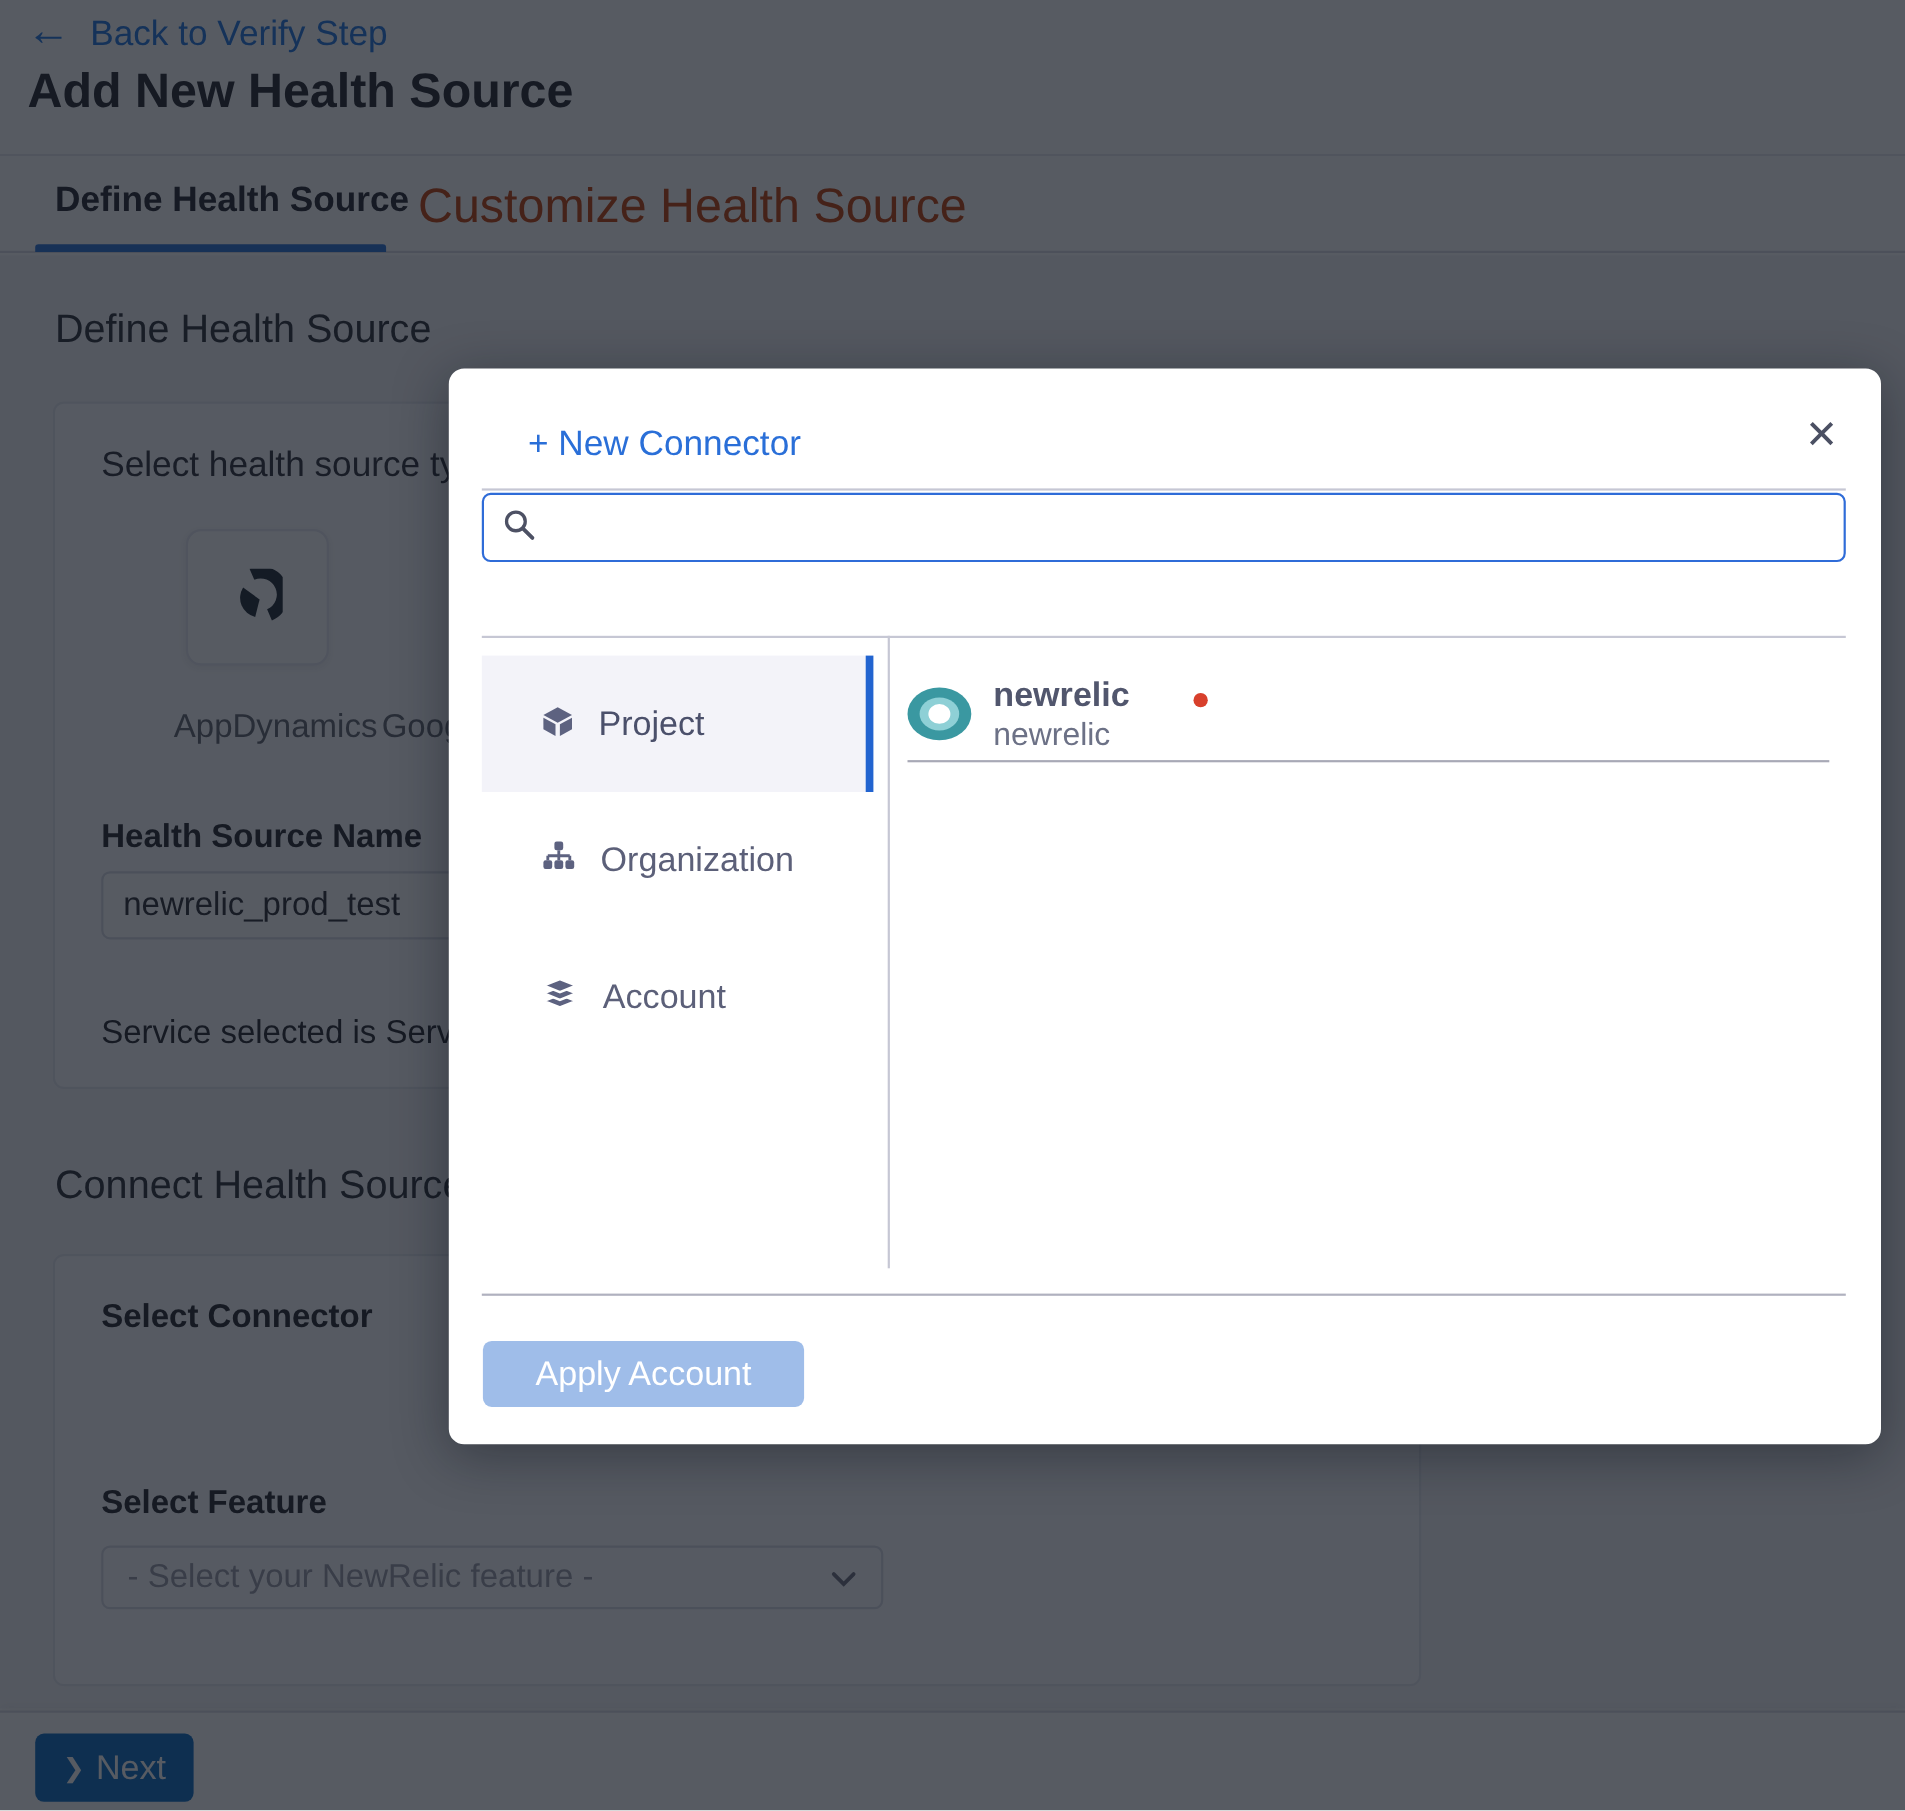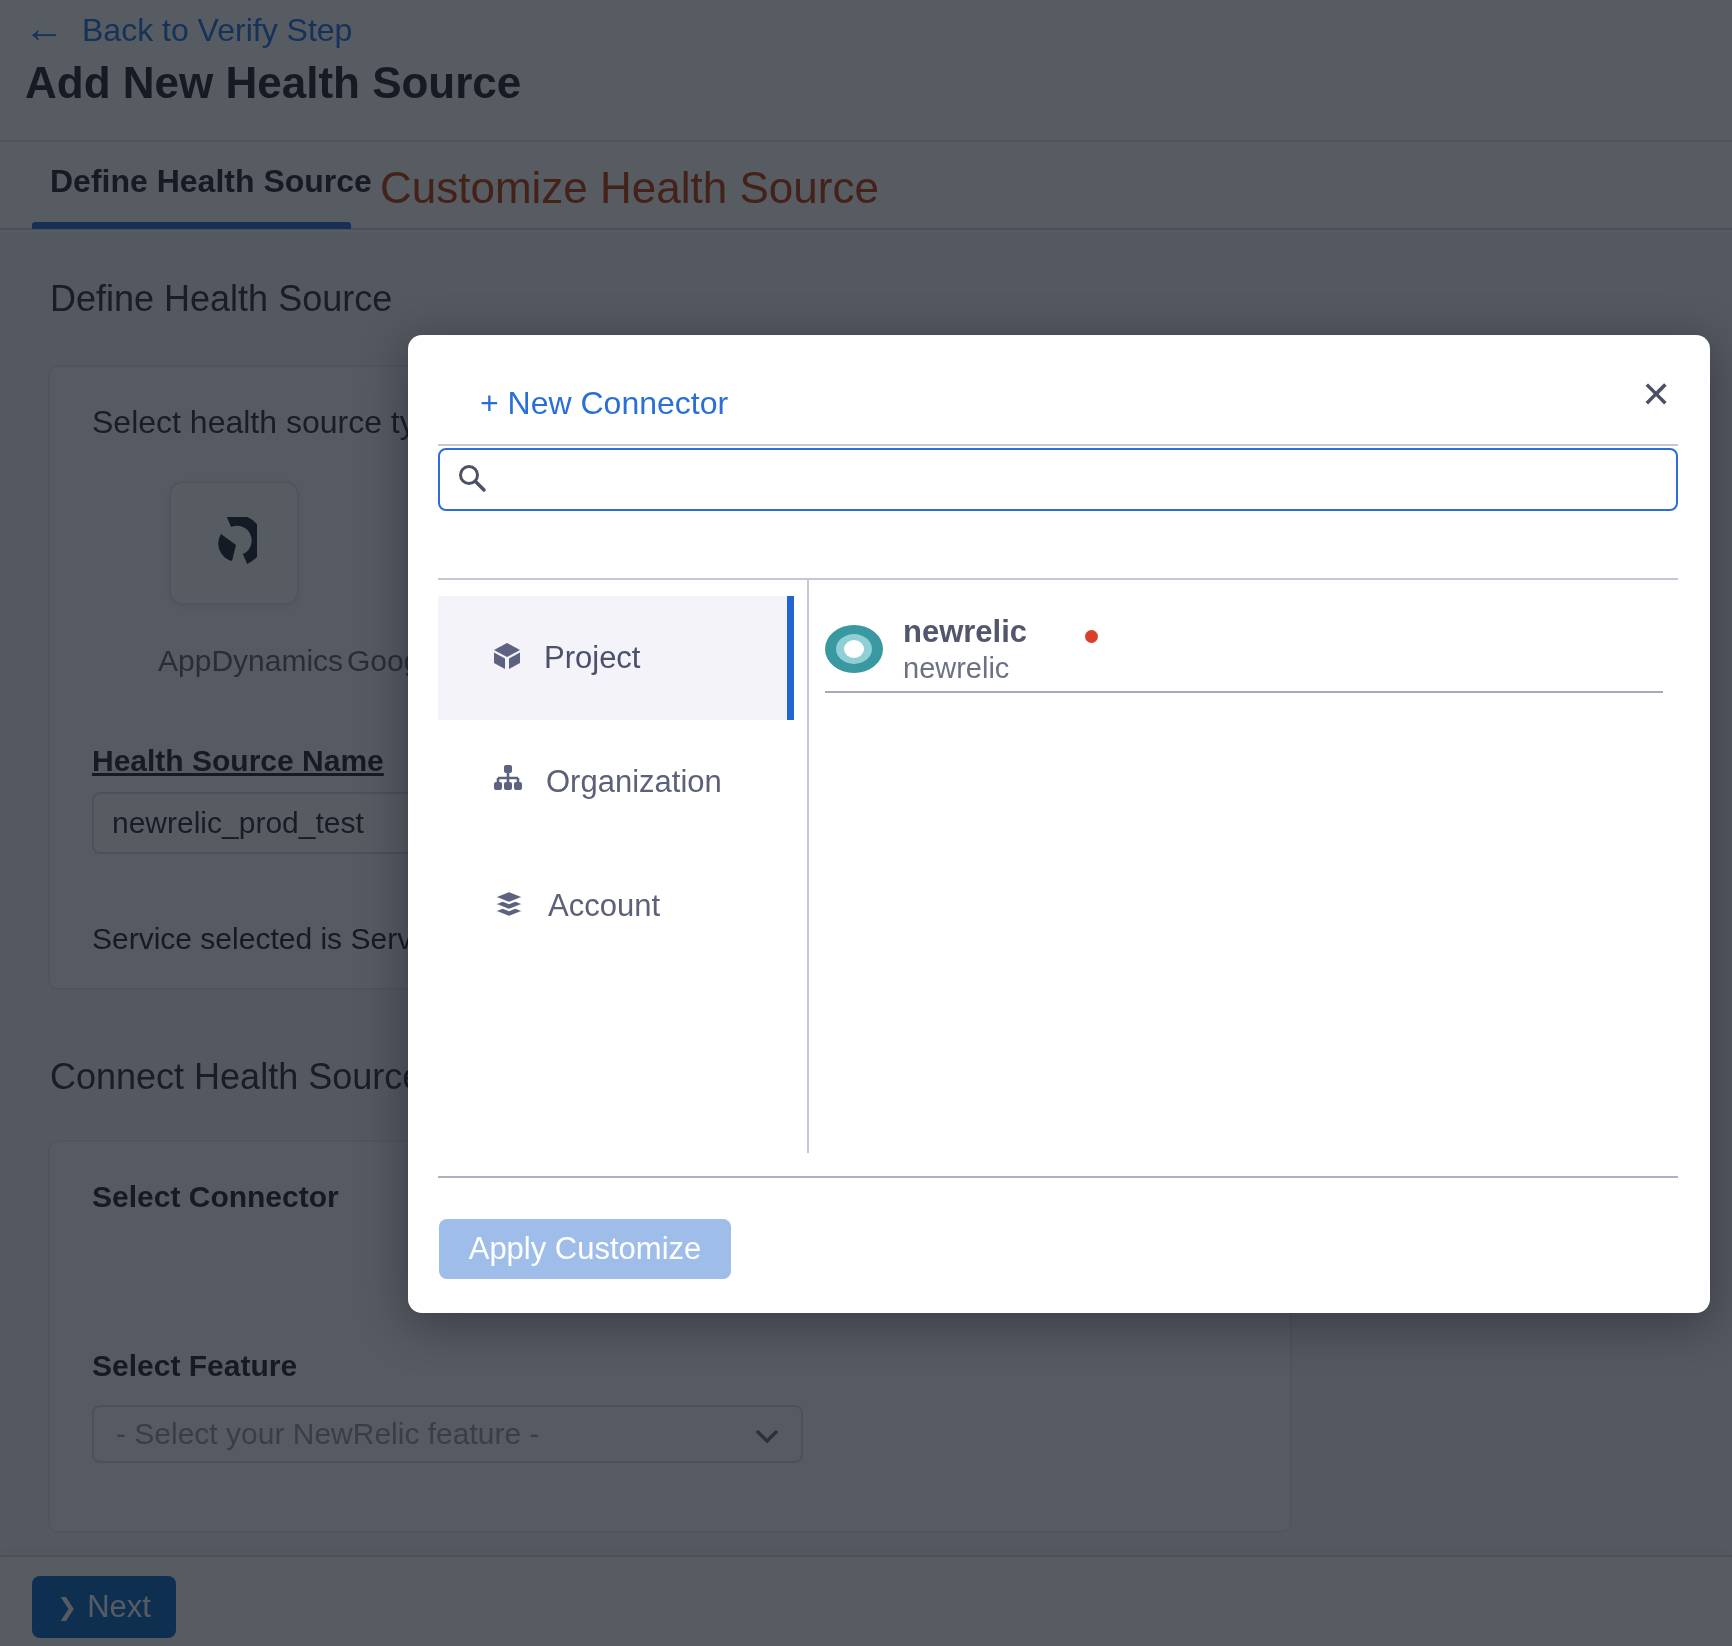--- a/index.html
+++ b/index.html
@@ -103,21 +103,21 @@
       <span>
         <svg width="46" height="48" viewBox="0 0 46 48">
           <path d="M18 5 A 19 19 0 0 1 34 42" stroke="#1e2833" stroke-width="11" fill="none"></path>
           <path d="M10 17 A 18 18 0 0 0 21 44 L 25 28 Z" fill="#1e2833"></path>
         </svg>
       </span>
     </div>
     <div class="abs hs-caption" style="left:158px;top:644px;width:154px;text-align:center;">AppDynamics</div>
     <div class="abs hs-caption" style="left:347px;top:644px;white-space:nowrap;">Goog</div>
 
-    <div class="abs field-label" style="left:92px;top:744px;text-decoration:underline;">Health Source Name</div>
+    <div class="abs field-label" style="left:92px;top:744px;">Health Source Name</div>
     <input class="abs text-input" style="left: 92px; top: 792px; width: 470px; height: 62px;" value="newrelic_prod_test">
     <div class="abs" style="left:92px;top:922px;font-size:30px;color:#26272e;white-space:nowrap;">Service selected is Service_</div>
 
     <div class="abs sec-heading" style="left:50px;top:1056px;">Connect Health Source</div>
 
     <div class="abs card card2"></div>
     <div class="abs field-label" style="left:92px;top:1180px;">Select Connector</div>
     <div class="abs field-label" style="left:92px;top:1349px;">Select Feature</div>
 
     <div class="abs select-box">
@@ -203,16 +203,16 @@
       <span class="conn-texts">
         <span class="conn-name">newrelic</span>
         <span class="conn-id">newrelic</span>
       </span>
       <span class="status-dot"></span>
     </div>
     <div class="m-abs conn-underline"></div>
 
     <div class="m-abs m-div" style="left:30px;top:841px;width:1240px;background:#b0b1bf;"></div>
 
-    <button class="m-abs apply-btn">Apply Customize</button>
+    <button class="m-abs apply-btn">Apply Account</button>
   </div>
 
 </div>
 
 </body></html>

